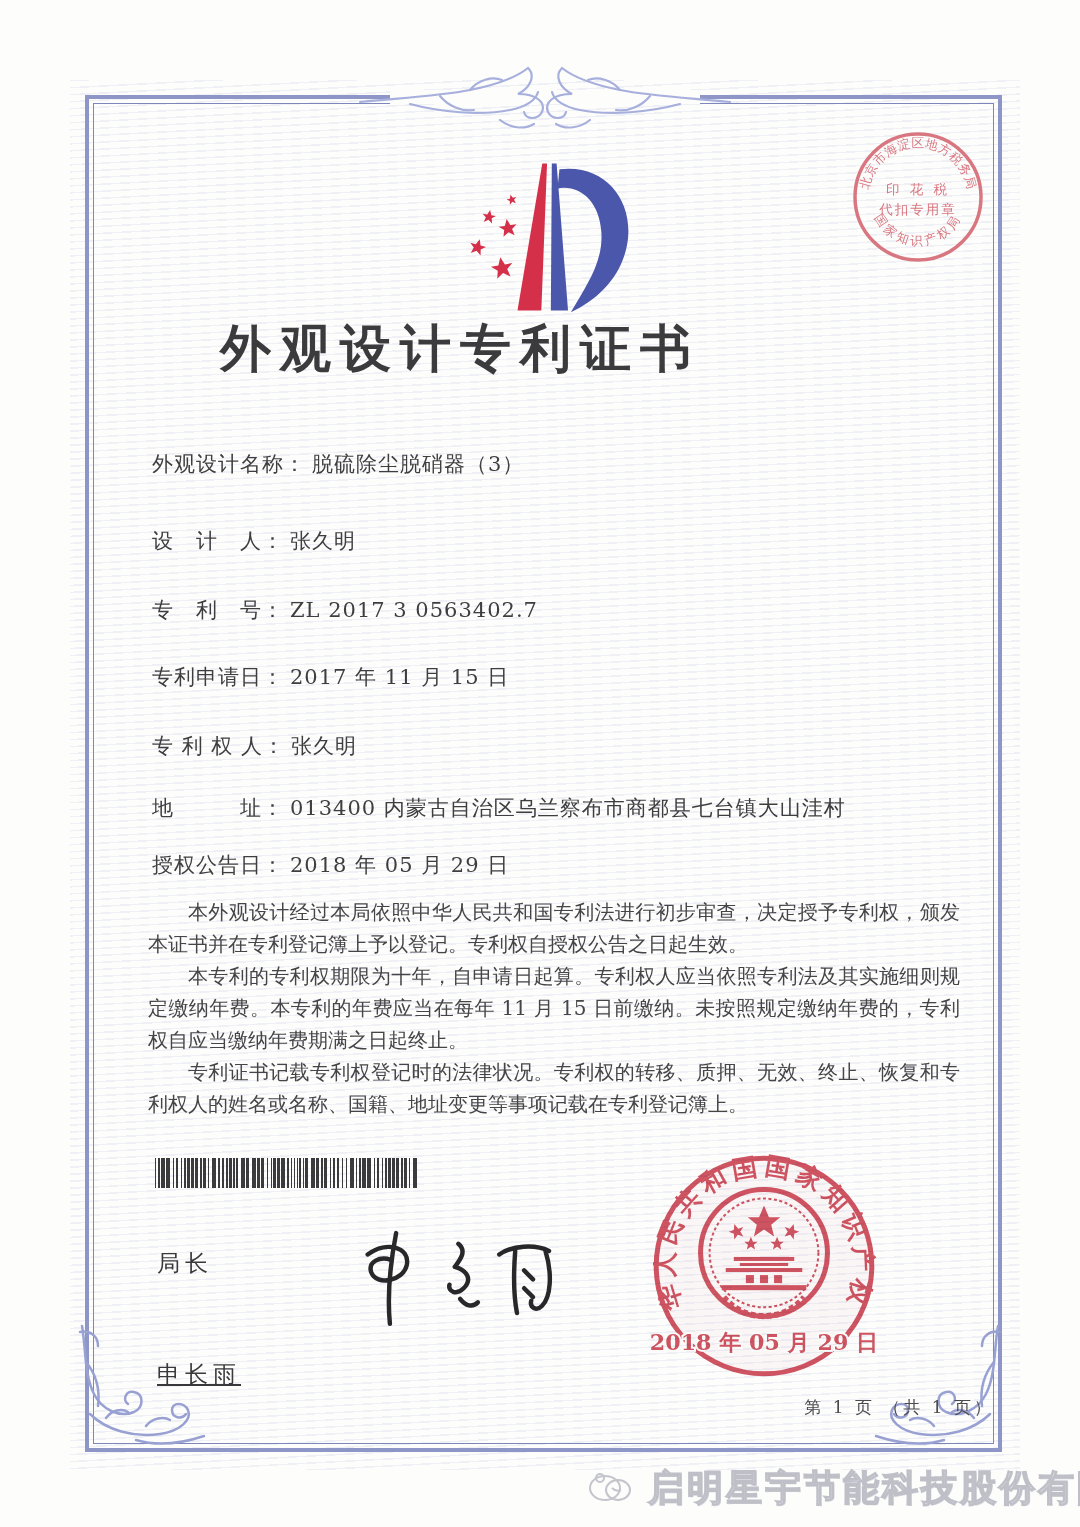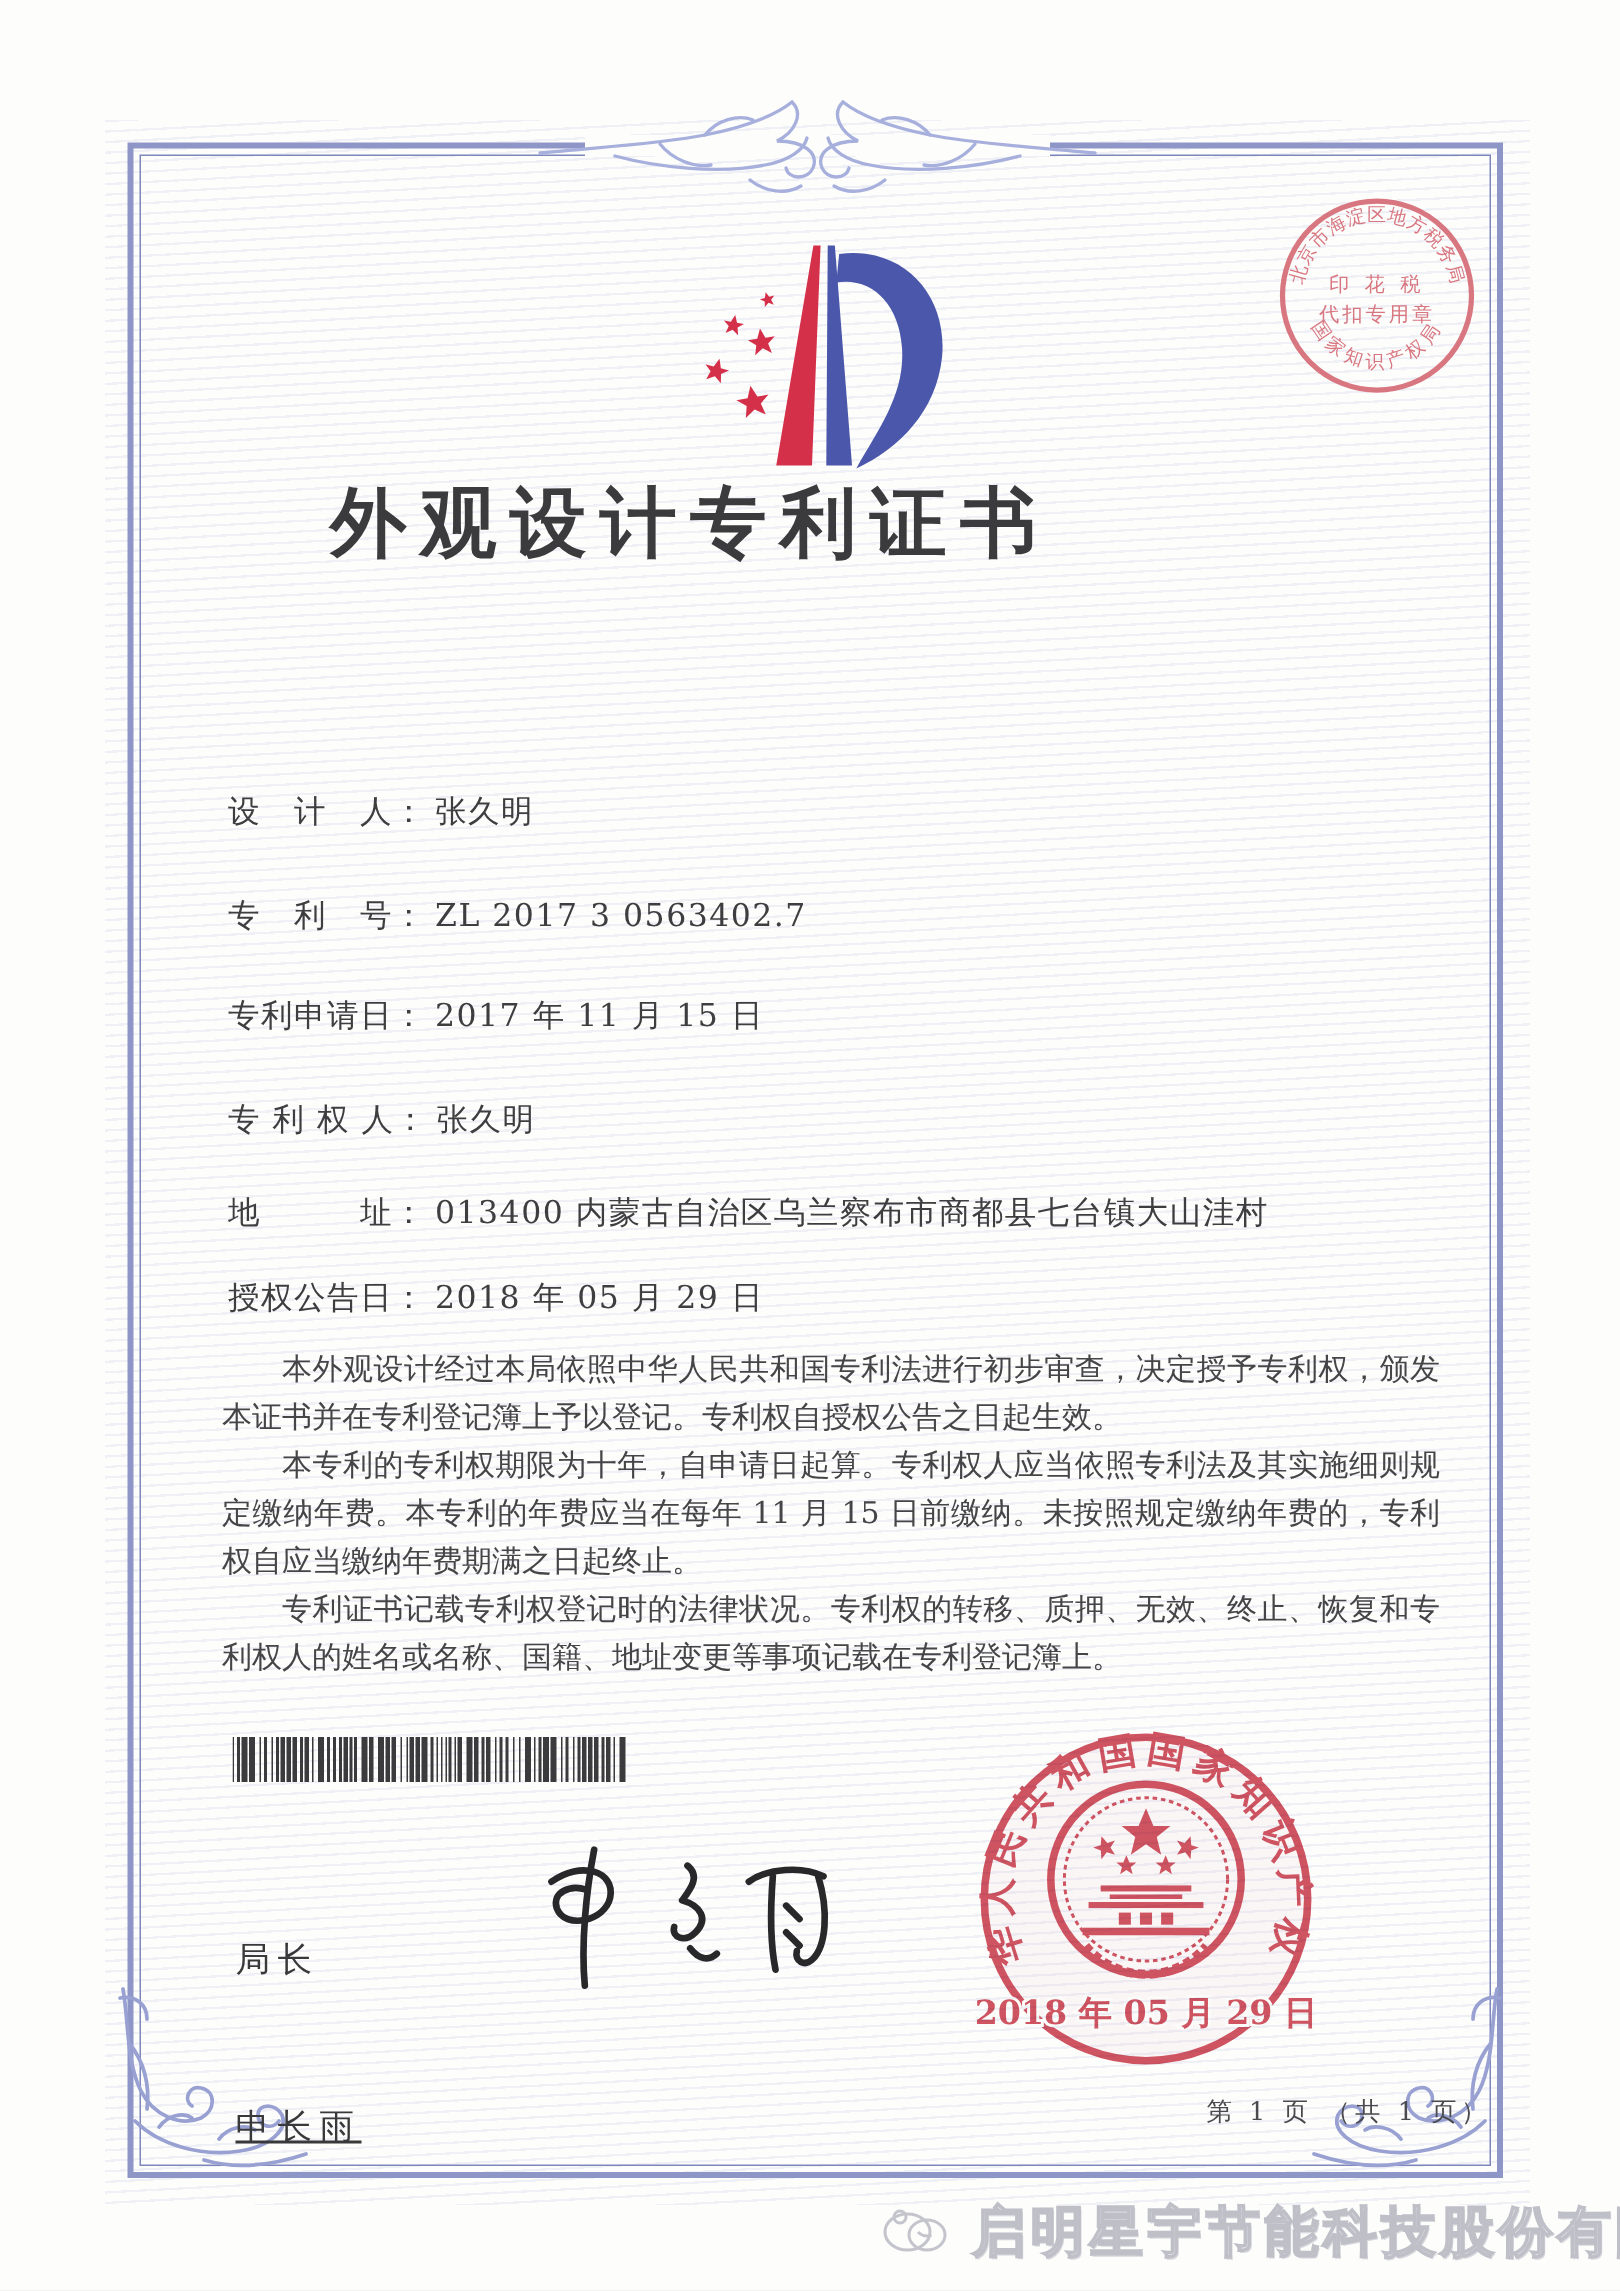--- a/index.html
+++ b/index.html
@@ -39,21 +39,21 @@
     white-space:nowrap;letter-spacing:1px;
   }
   .field .val{margin-left:6px;}
   .grant-no{position:absolute;left:627px;font-size:21px;color:#3e3e40;white-space:nowrap;letter-spacing:1px;}
   .body-text{
     position:absolute;left:148px;top:896px;width:812px;
     font-size:20px;line-height:32px;text-align:justify;color:#454548;
   }
   .body-text p{margin:0;text-indent:2em;}
   .barcode{position:absolute;left:155px;top:1158px;width:268px;height:30px;}
-  .sign-label{position:absolute;left:157px;font-size:23px;letter-spacing:5px;color:#39393b;margin-top:43px;}
+  .sign-label{position:absolute;left:157px;font-size:23px;letter-spacing:5px;color:#39393b;}
   .signature{position:absolute;left:325px;top:1214px;}
   .big-seal{position:absolute;left:628px;top:1130px;mix-blend-mode:multiply;opacity:.95;}
   .footer-page{
     position:absolute;left:85px;top:1396px;width:909px;text-align:right;
     font-size:17px;letter-spacing:3px;color:#4a4a4e;
   }
   .watermark{
     position:absolute;left:648px;top:1464px;
     font-size:36px;letter-spacing:3px;font-weight:bold;
     color:#f4f4f6;
@@ -147,20 +147,23 @@
     </text>
     <text x="75" y="72" font-size="13.5" fill="#d46570" letter-spacing="3" text-anchor="middle">印 花 税</text>
     <text x="75" y="92" font-size="13.5" fill="#d46570" letter-spacing="2" text-anchor="middle">代扣专用章</text>
     <text font-size="12.5" fill="#d46570" letter-spacing="3">
       <textPath href="#arcBottom" startOffset="50%" text-anchor="middle">国家知识产权局</textPath>
     </text>
   </svg>
 
   <div class="title">外观设计专利证书</div>
 
+  <div class="field" style="top:450px;">
+    <span>外观设计名称：</span><span class="val">脱硫除尘脱硝器（3）</span>
+  </div>
   <div class="field" style="top:527px;">
     <span>设　计　人：</span><span class="val">张久明</span>
   </div>
   <div class="field" style="top:596px;">
     <span>专　利　号：</span><span class="val">ZL 2017 3 0563402.7</span>
   </div>
   <div class="field" style="top:663px;">
     <span>专利申请日：</span><span class="val">2017 年 11 月 15 日</span>
   </div>
   <div class="field" style="top:732px;">

